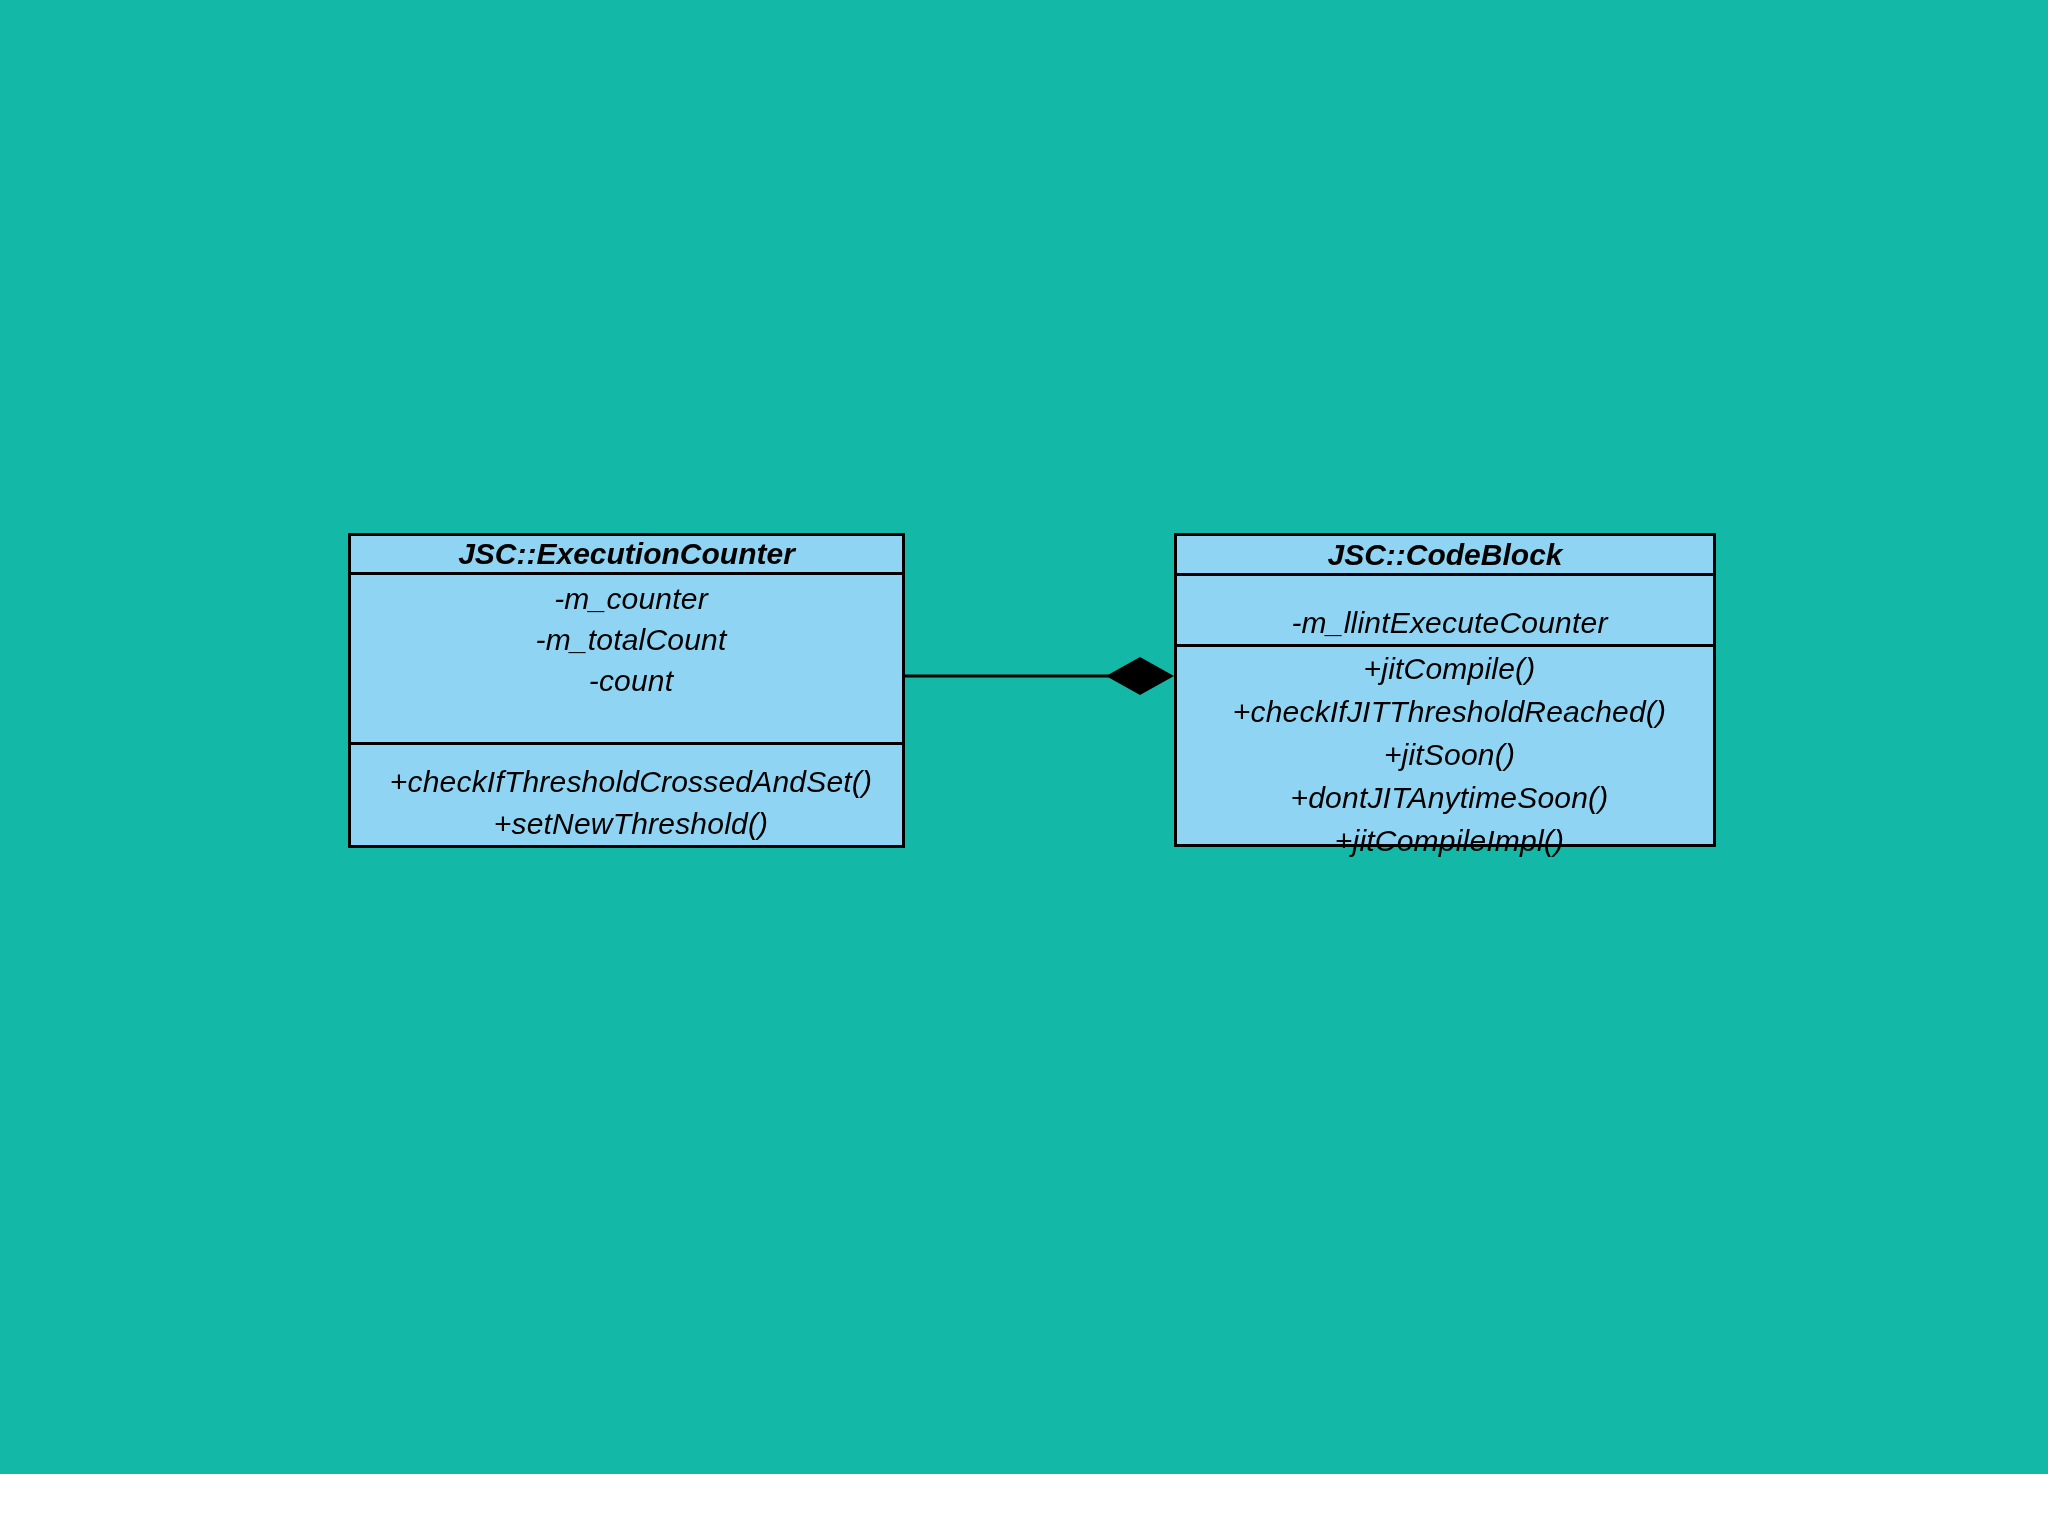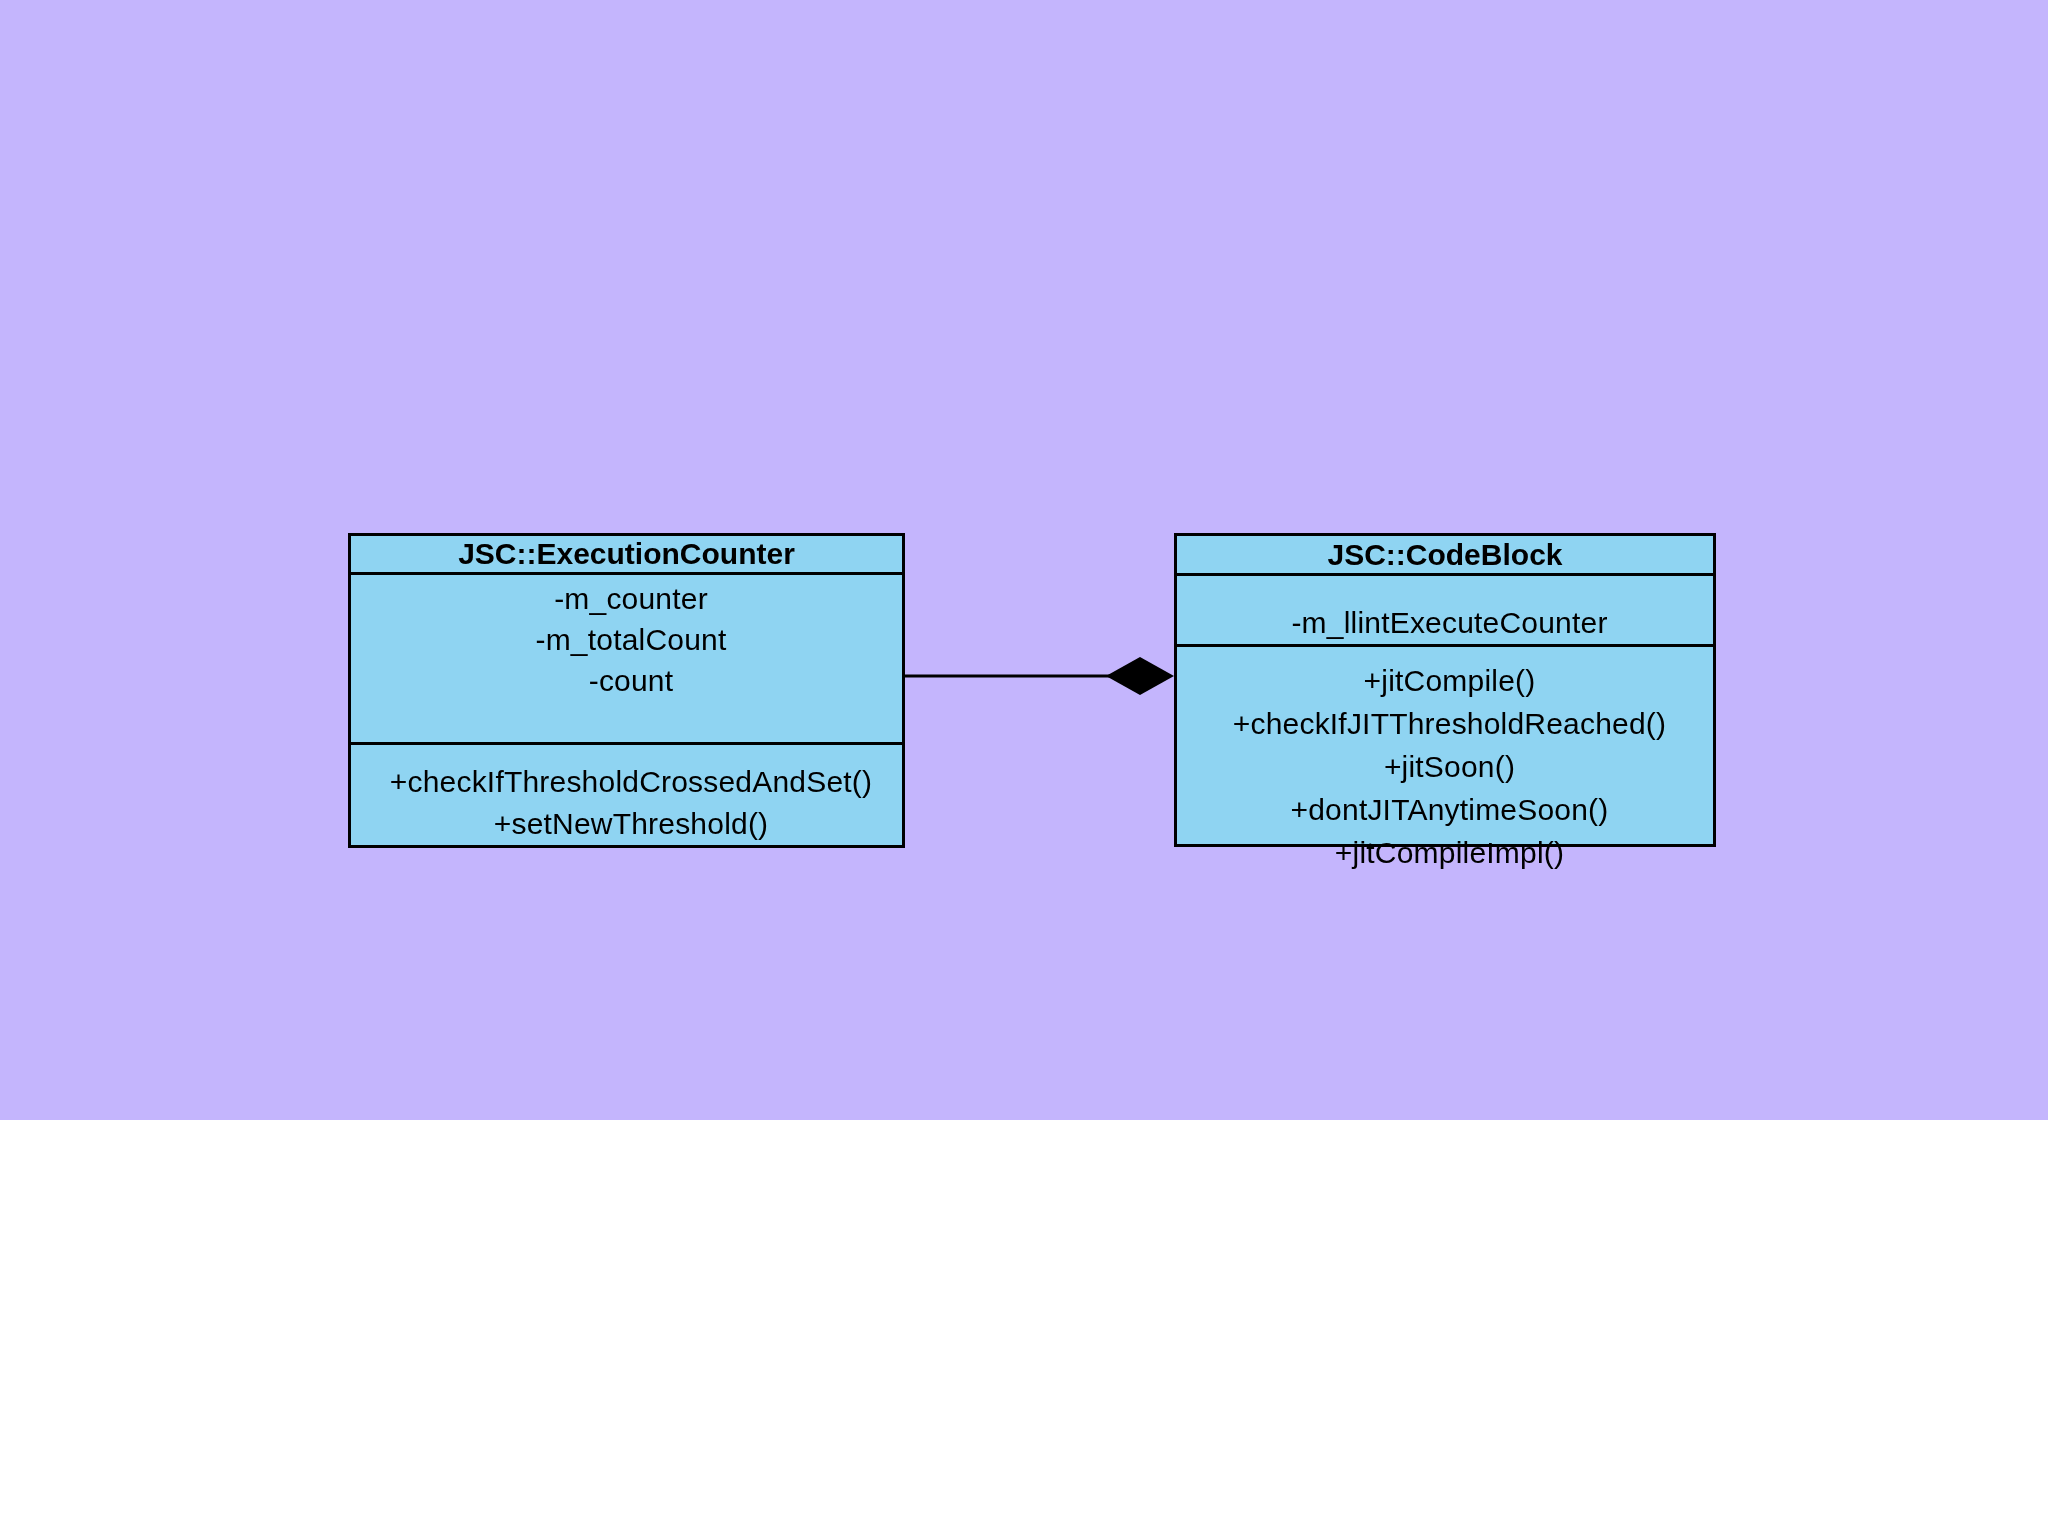--- a/index.html
+++ b/index.html
@@ -4,23 +4,24 @@
 <style>
   html, body {
     margin: 0;
     padding: 0;
     background: #ffffff;
     font-family: "Liberation Sans", "DejaVu Sans", sans-serif;
   }
   .canvas {
     position: relative;
     width: 2048px;
-    height: 1120px;
-    background: #c4b5fd;
+    height: 1474px;
+    background: #14b8a6;
     overflow: hidden;
+    font-style: italic;
   }
   .uml-class {
     position: absolute;
     box-sizing: border-box;
     background: #8fd4f2;
     border: 3px solid #000000;
     color: #000000;
   }
   .uml-title {
     box-sizing: border-box;
@@ -51,21 +52,21 @@
   .class-left .uml-title { height: 39px; }
   .class-left .attrs { height: 170px; padding-top: 3px; }
   .class-left .attrs .uml-line { line-height: 41px; }
   .class-left .ops { padding-top: 16px; }
   .class-left .ops .uml-line { line-height: 42px; }
   
   .class-right { left: 1174px; top: 533px; width: 542px; height: 314px; }
   .class-right .uml-title { height: 40px; }
   .class-right .attrs { height: 46px; }
   .class-right .attrs .uml-line { line-height: 44px; margin-top: 25px; }
-  .class-right .ops { padding-top: 12px; }
+  .class-right .ops { padding-top: 0; }
   .class-right .ops .uml-line { line-height: 43px; }
   
   .connector-svg {
     position: absolute;
     left: 903px;
     top: 654px;
     width: 273px;
     height: 45px;
   }
 </style>

